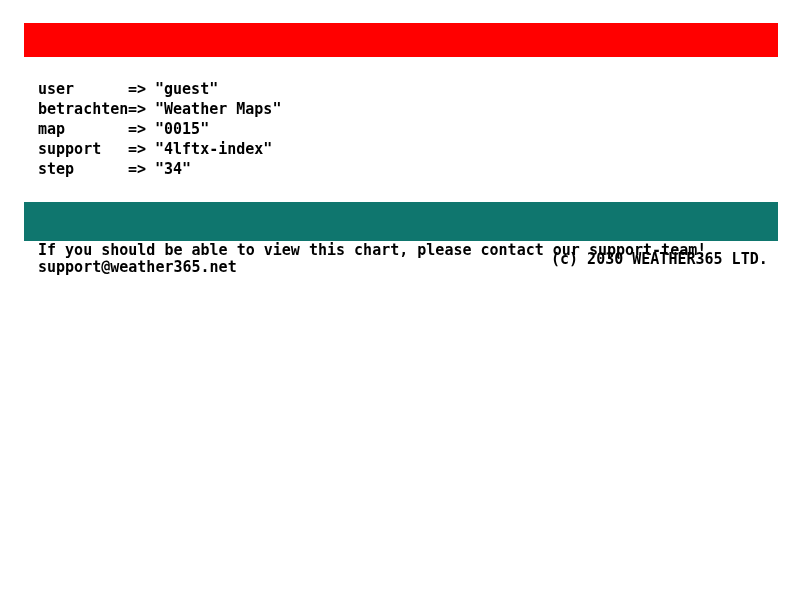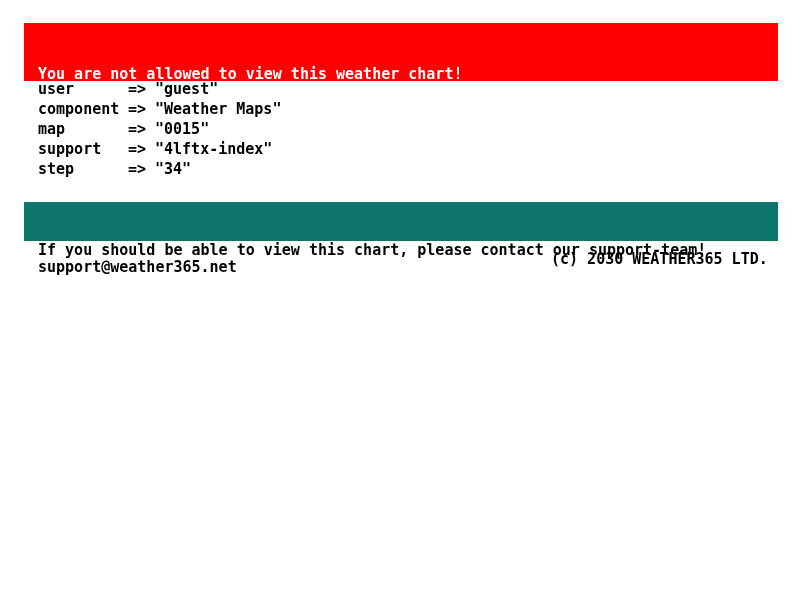--- a/index.html
+++ b/index.html
@@ -22,21 +22,21 @@
     position: absolute;
     left: 24px;
     width: 754px;
     box-sizing: border-box;
     padding-left: 14px;
     line-height: 19px;
     white-space: pre;
   }
   .banner-error {
     top: 23px;
-    height: 58px;
+    height: 34px;
     padding-top: 4px;
   }
   .banner-info {
     top: 202px;
     height: 39px;
     padding-top: 1px;
   }
   .kv {
     position: absolute;
     left: 38px;
@@ -74,21 +74,21 @@
     <div>You are not allowed to view this weather chart!</div>
   </div>
 
   <div class="kv">
     <div class="kv-row">
       <span class="kv-key">user</span>
       <span class="kv-arrow">=&gt;</span>
       <span class="kv-value">"guest"</span>
     </div>
     <div class="kv-row">
-      <span class="kv-key">component</span>
+      <span class="kv-key">betrachten</span>
       <span class="kv-arrow">=&gt;</span>
       <span class="kv-value">"Weather Maps"</span>
     </div>
     <div class="kv-row">
       <span class="kv-key">map</span>
       <span class="kv-arrow">=&gt;</span>
       <span class="kv-value">"0015"</span>
     </div>
     <div class="kv-row">
       <span class="kv-key">support</span>

